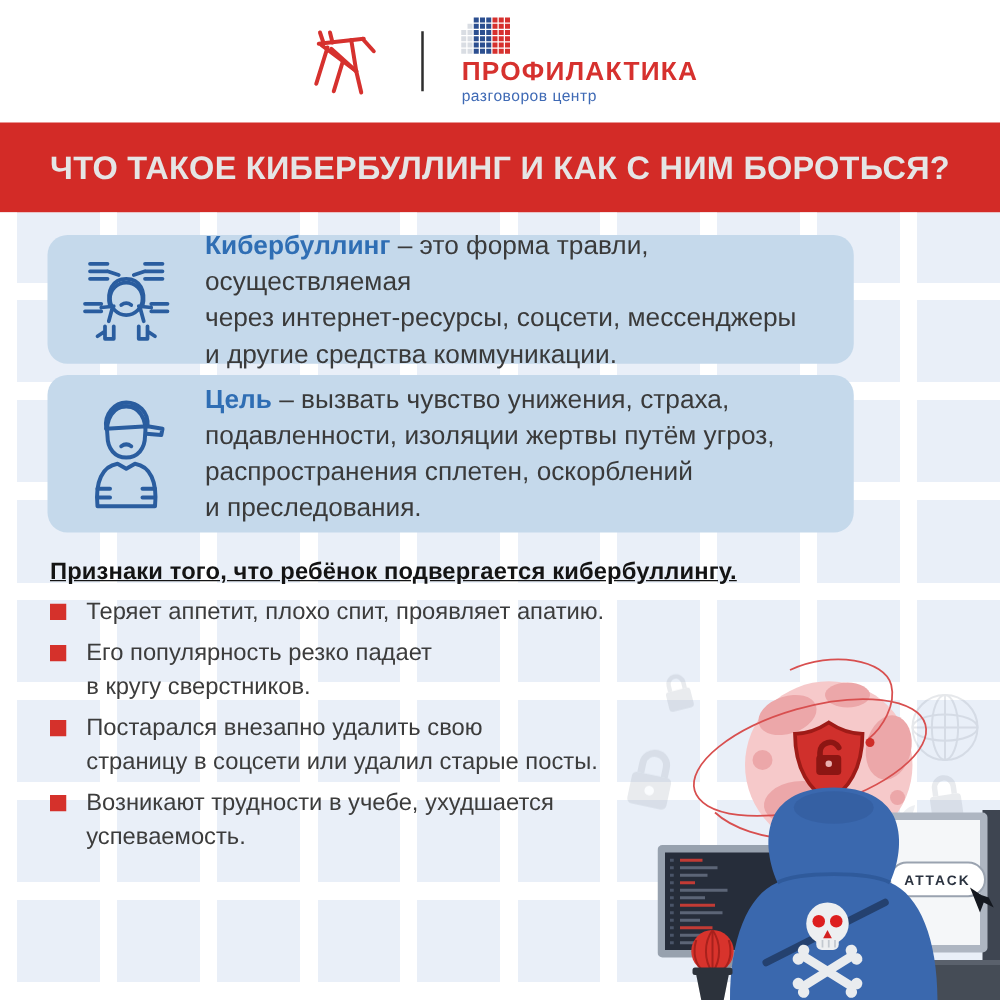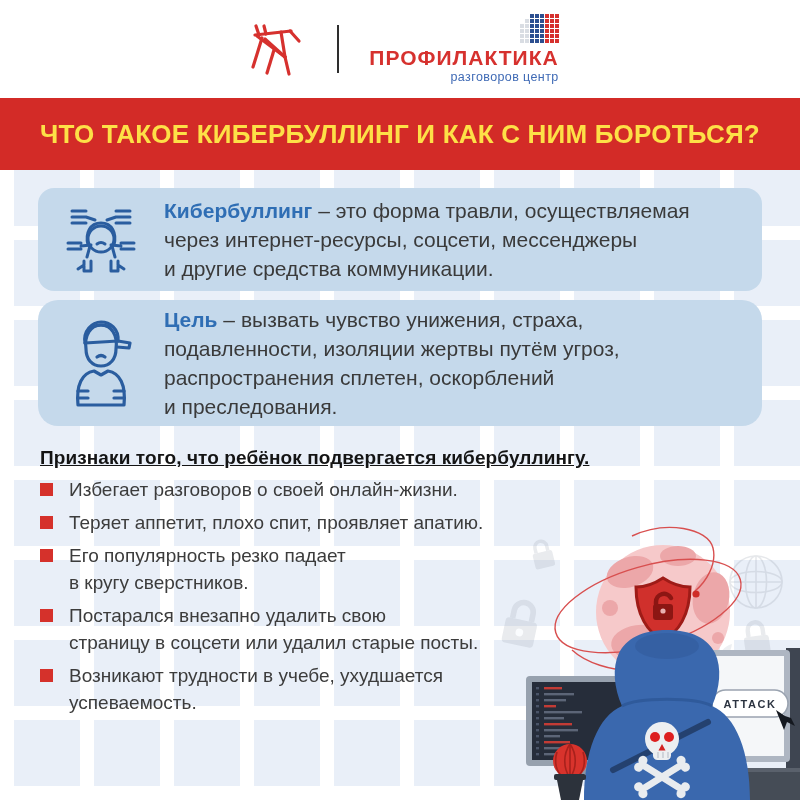--- a/index.html
+++ b/index.html
@@ -8,44 +8,44 @@
     background:#ffffff;overflow:hidden;
     font-family:"Liberation Sans", sans-serif;
   }
   
   .header{
     position:absolute;top:0;left:0;right:0;height:98px;background:#fff;
     display:flex;align-items:center;justify-content:center;gap:30px;
   }
   .brand-mark{width:66px;height:60px;}
   .header-divider{width:2px;height:48px;background:#2e2e2e;}
-  .logo{display:flex;flex-direction:column;align-items:flex-end;}
+  .logo{display:flex;flex-direction:column;align-items:flex-start;}
   .logo-grid{display:grid;grid-template-columns:repeat(8,4px);grid-auto-rows:4px;gap:1px;margin-bottom:4px;}
   .logo-title{font-weight:bold;font-size:21px;letter-spacing:1px;color:#d6312e;line-height:1.05;}
   .logo-subtitle{font-size:12.5px;letter-spacing:0.4px;color:#3f6ab5;margin-top:1px;}
   
   .banner{
     position:absolute;top:98px;left:0;right:0;height:72px;background:#d32b27;
     display:flex;align-items:center;justify-content:center;
   }
-  .banner-title{color:#fde047;font-size:26px;font-weight:bold;letter-spacing:0.2px;margin:0;white-space:nowrap;}
+  .banner-title{color:#e5e5e5;font-size:26px;font-weight:bold;letter-spacing:0.2px;margin:0;white-space:nowrap;}
   
   .content{
     position:absolute;top:170px;left:0;right:0;bottom:0;
     background-image:
       repeating-linear-gradient(0deg,#ffffff 0 14px,rgba(255,255,255,0) 14px 80px),
       repeating-linear-gradient(90deg,#ffffff 0 14px,rgba(255,255,255,0) 14px 80px),
       linear-gradient(#e9eff8,#e9eff8);
   }
   .card{
-    position:absolute;left:38px;width:724px;background:#c5d9eb;border-radius:16px;
+    position:absolute;left:38px;width:645px;background:#c5d9eb;border-radius:16px;
     display:flex;align-items:center;
   }
   .card-definition{top:18px;height:103px;}
-  .card-goal{top:130px;height:126px;border-radius:20px;}
+  .card-goal{top:130px;height:126px;}
   .icon-wrap{flex:0 0 126px;display:flex;justify-content:center;align-items:center;}
   .card-text{
     margin:0;font-size:21px;line-height:29px;color:#3a3a3a;white-space:pre-line;
   }
   .card-text strong{color:#2f6eb4;}
   .signs-heading{
     position:absolute;left:40px;top:277px;margin:0;
     font-size:19px;font-weight:bold;color:#141414;letter-spacing:0.1px;text-decoration:underline;
   }
   .signs-list{position:absolute;left:40px;top:306px;margin:0;padding:0;list-style:none;width:580px;}
@@ -186,21 +186,20 @@
       </div>
       <p class="card-text"><strong>Цель</strong><span> – вызвать чувство унижения, страха,
 подавленности, изоляции жертвы путём угроз,
 распространения сплетен, оскорблений
 и преследования.</span></p>
     </div>
 
     <h2 class="signs-heading">Признаки того, что ребёнок подвергается кибербуллингу.</h2>
 
     <ul class="signs-list">
-      <li><span class="bullet-marker"></span><span>Избегает разговоров о своей онлайн-жизни.</span></li>
       <li><span class="bullet-marker"></span><span>Теряет аппетит, плохо спит, проявляет апатию.</span></li>
       <li><span class="bullet-marker"></span><span>Его популярность резко падает
 в кругу сверстников.</span></li>
       <li><span class="bullet-marker"></span><span>Постарался внезапно удалить свою
 страницу в соцсети или удалил старые посты.</span></li>
       <li><span class="bullet-marker"></span><span>Возникают трудности в учебе, ухудшается
 успеваемость.</span></li>
     </ul>
 
     <svg class="illustration" viewBox="0 0 320 280">

